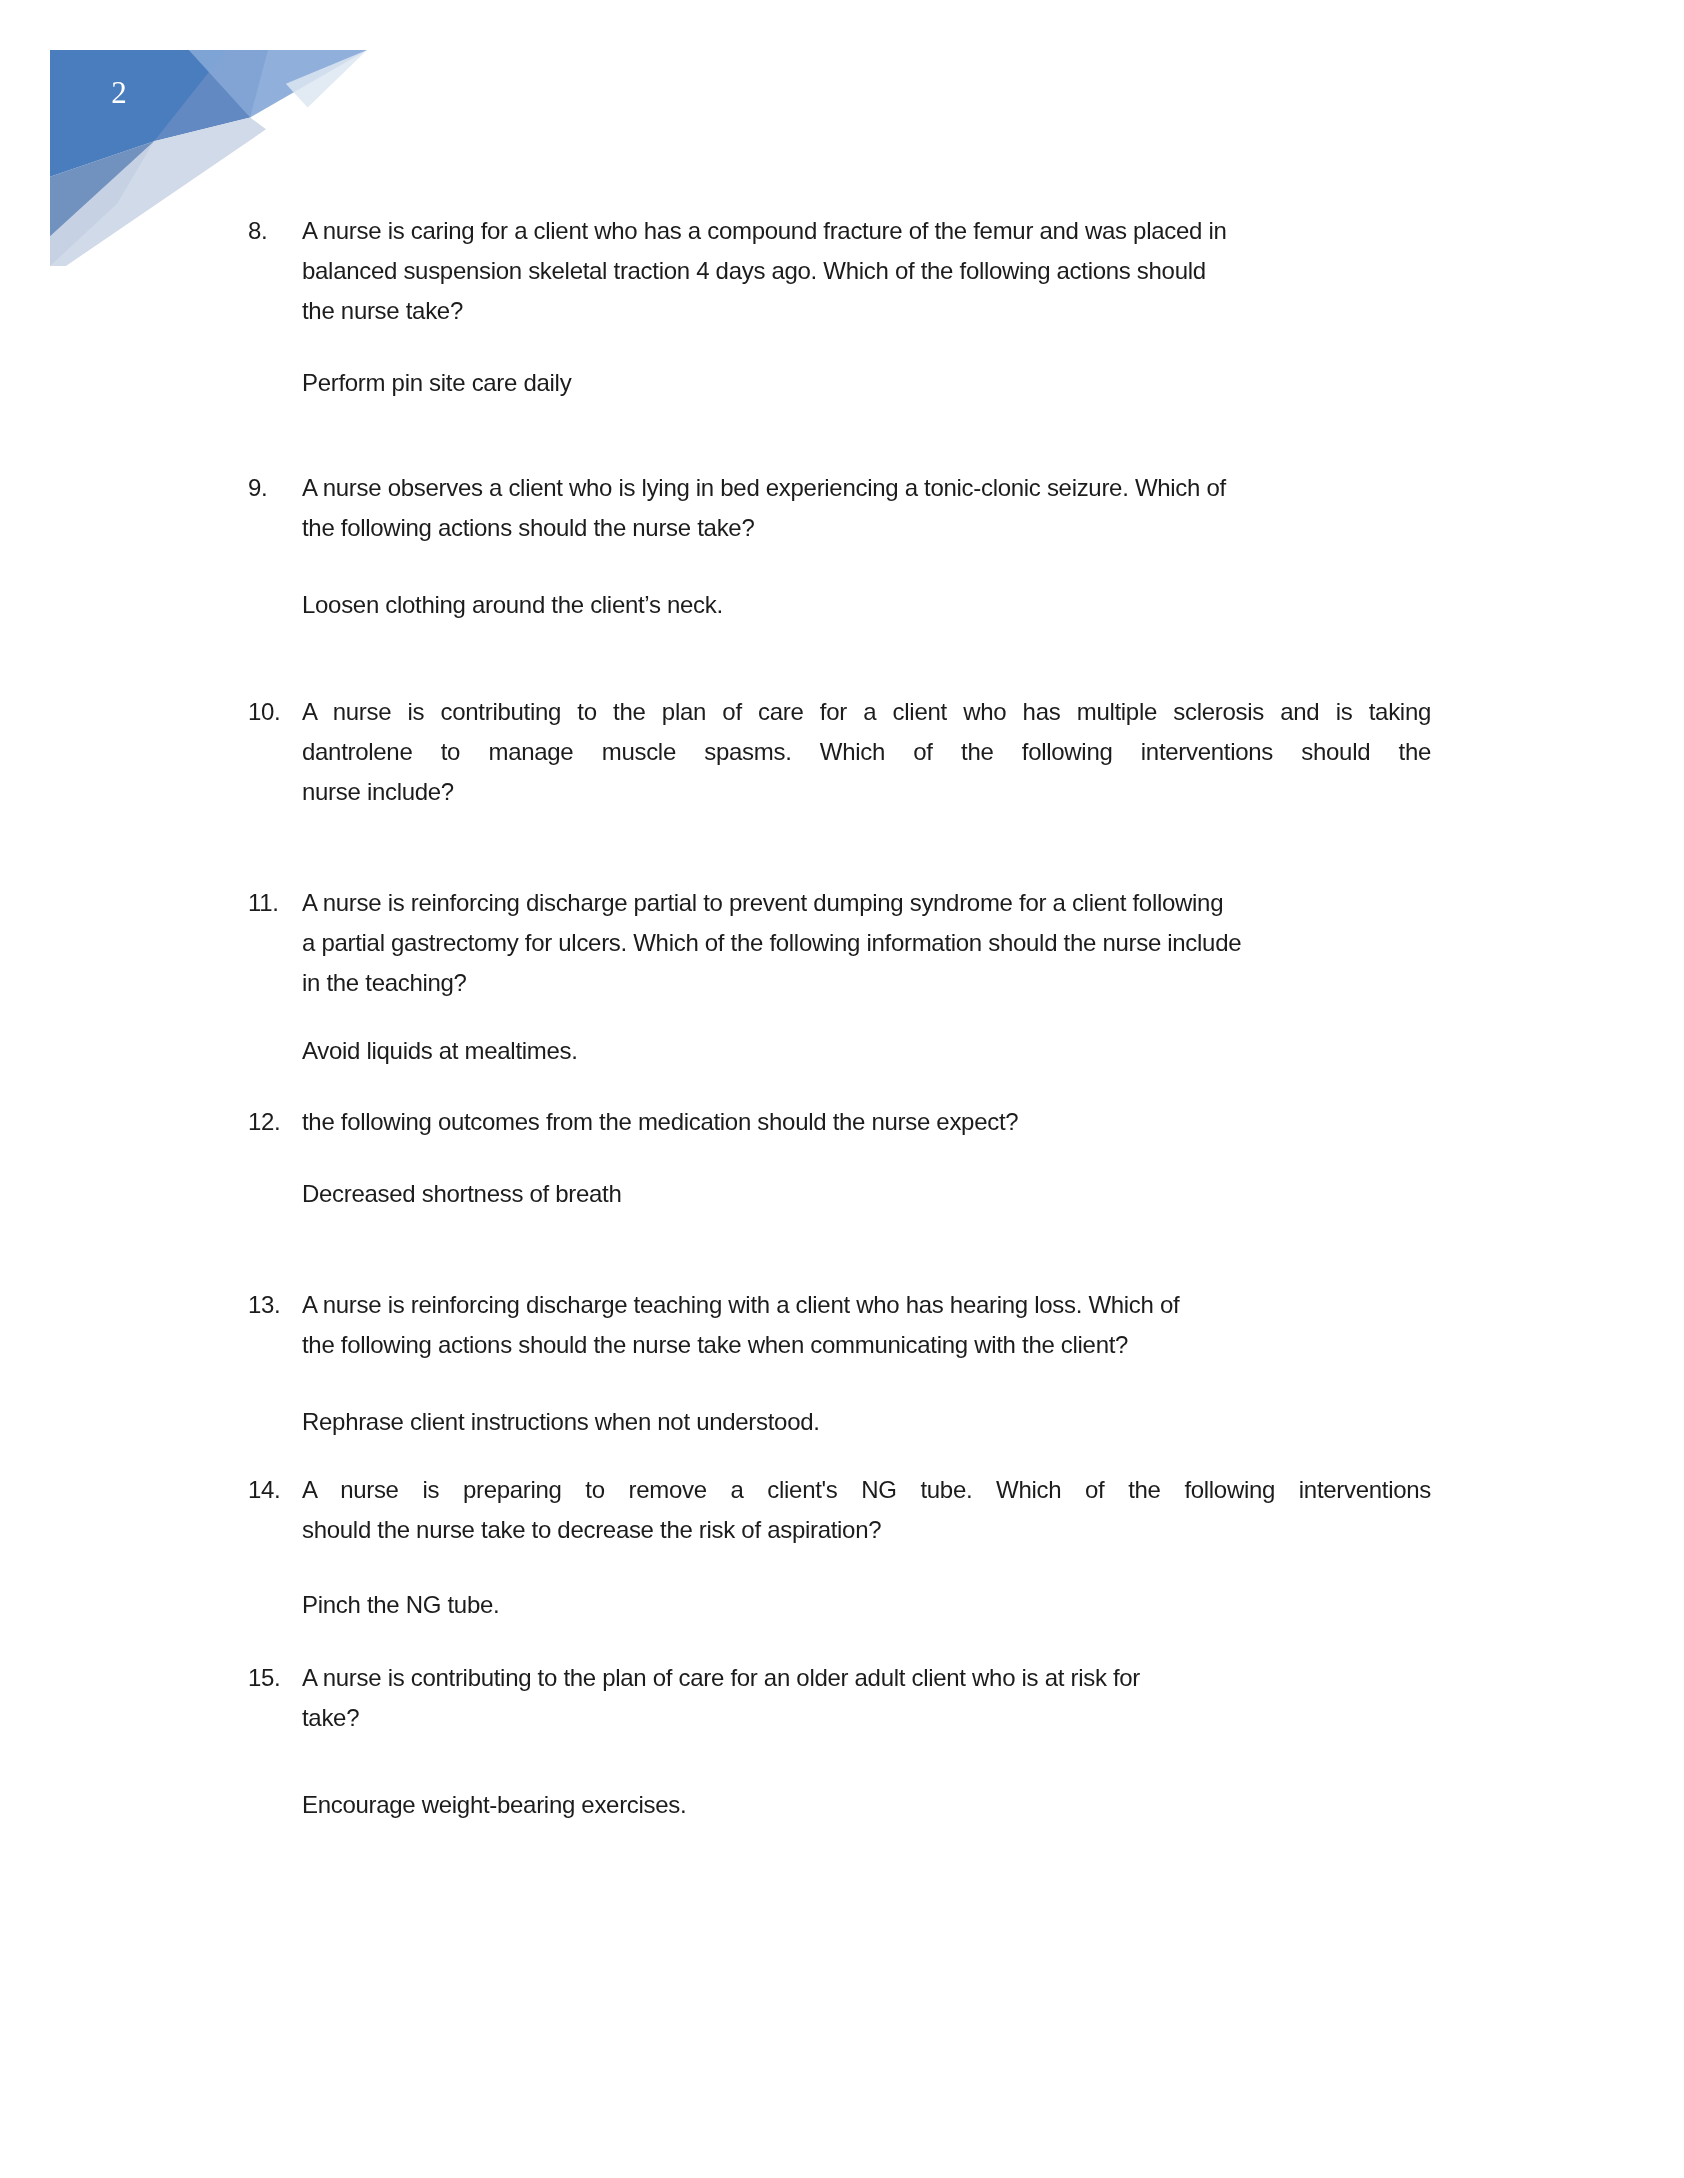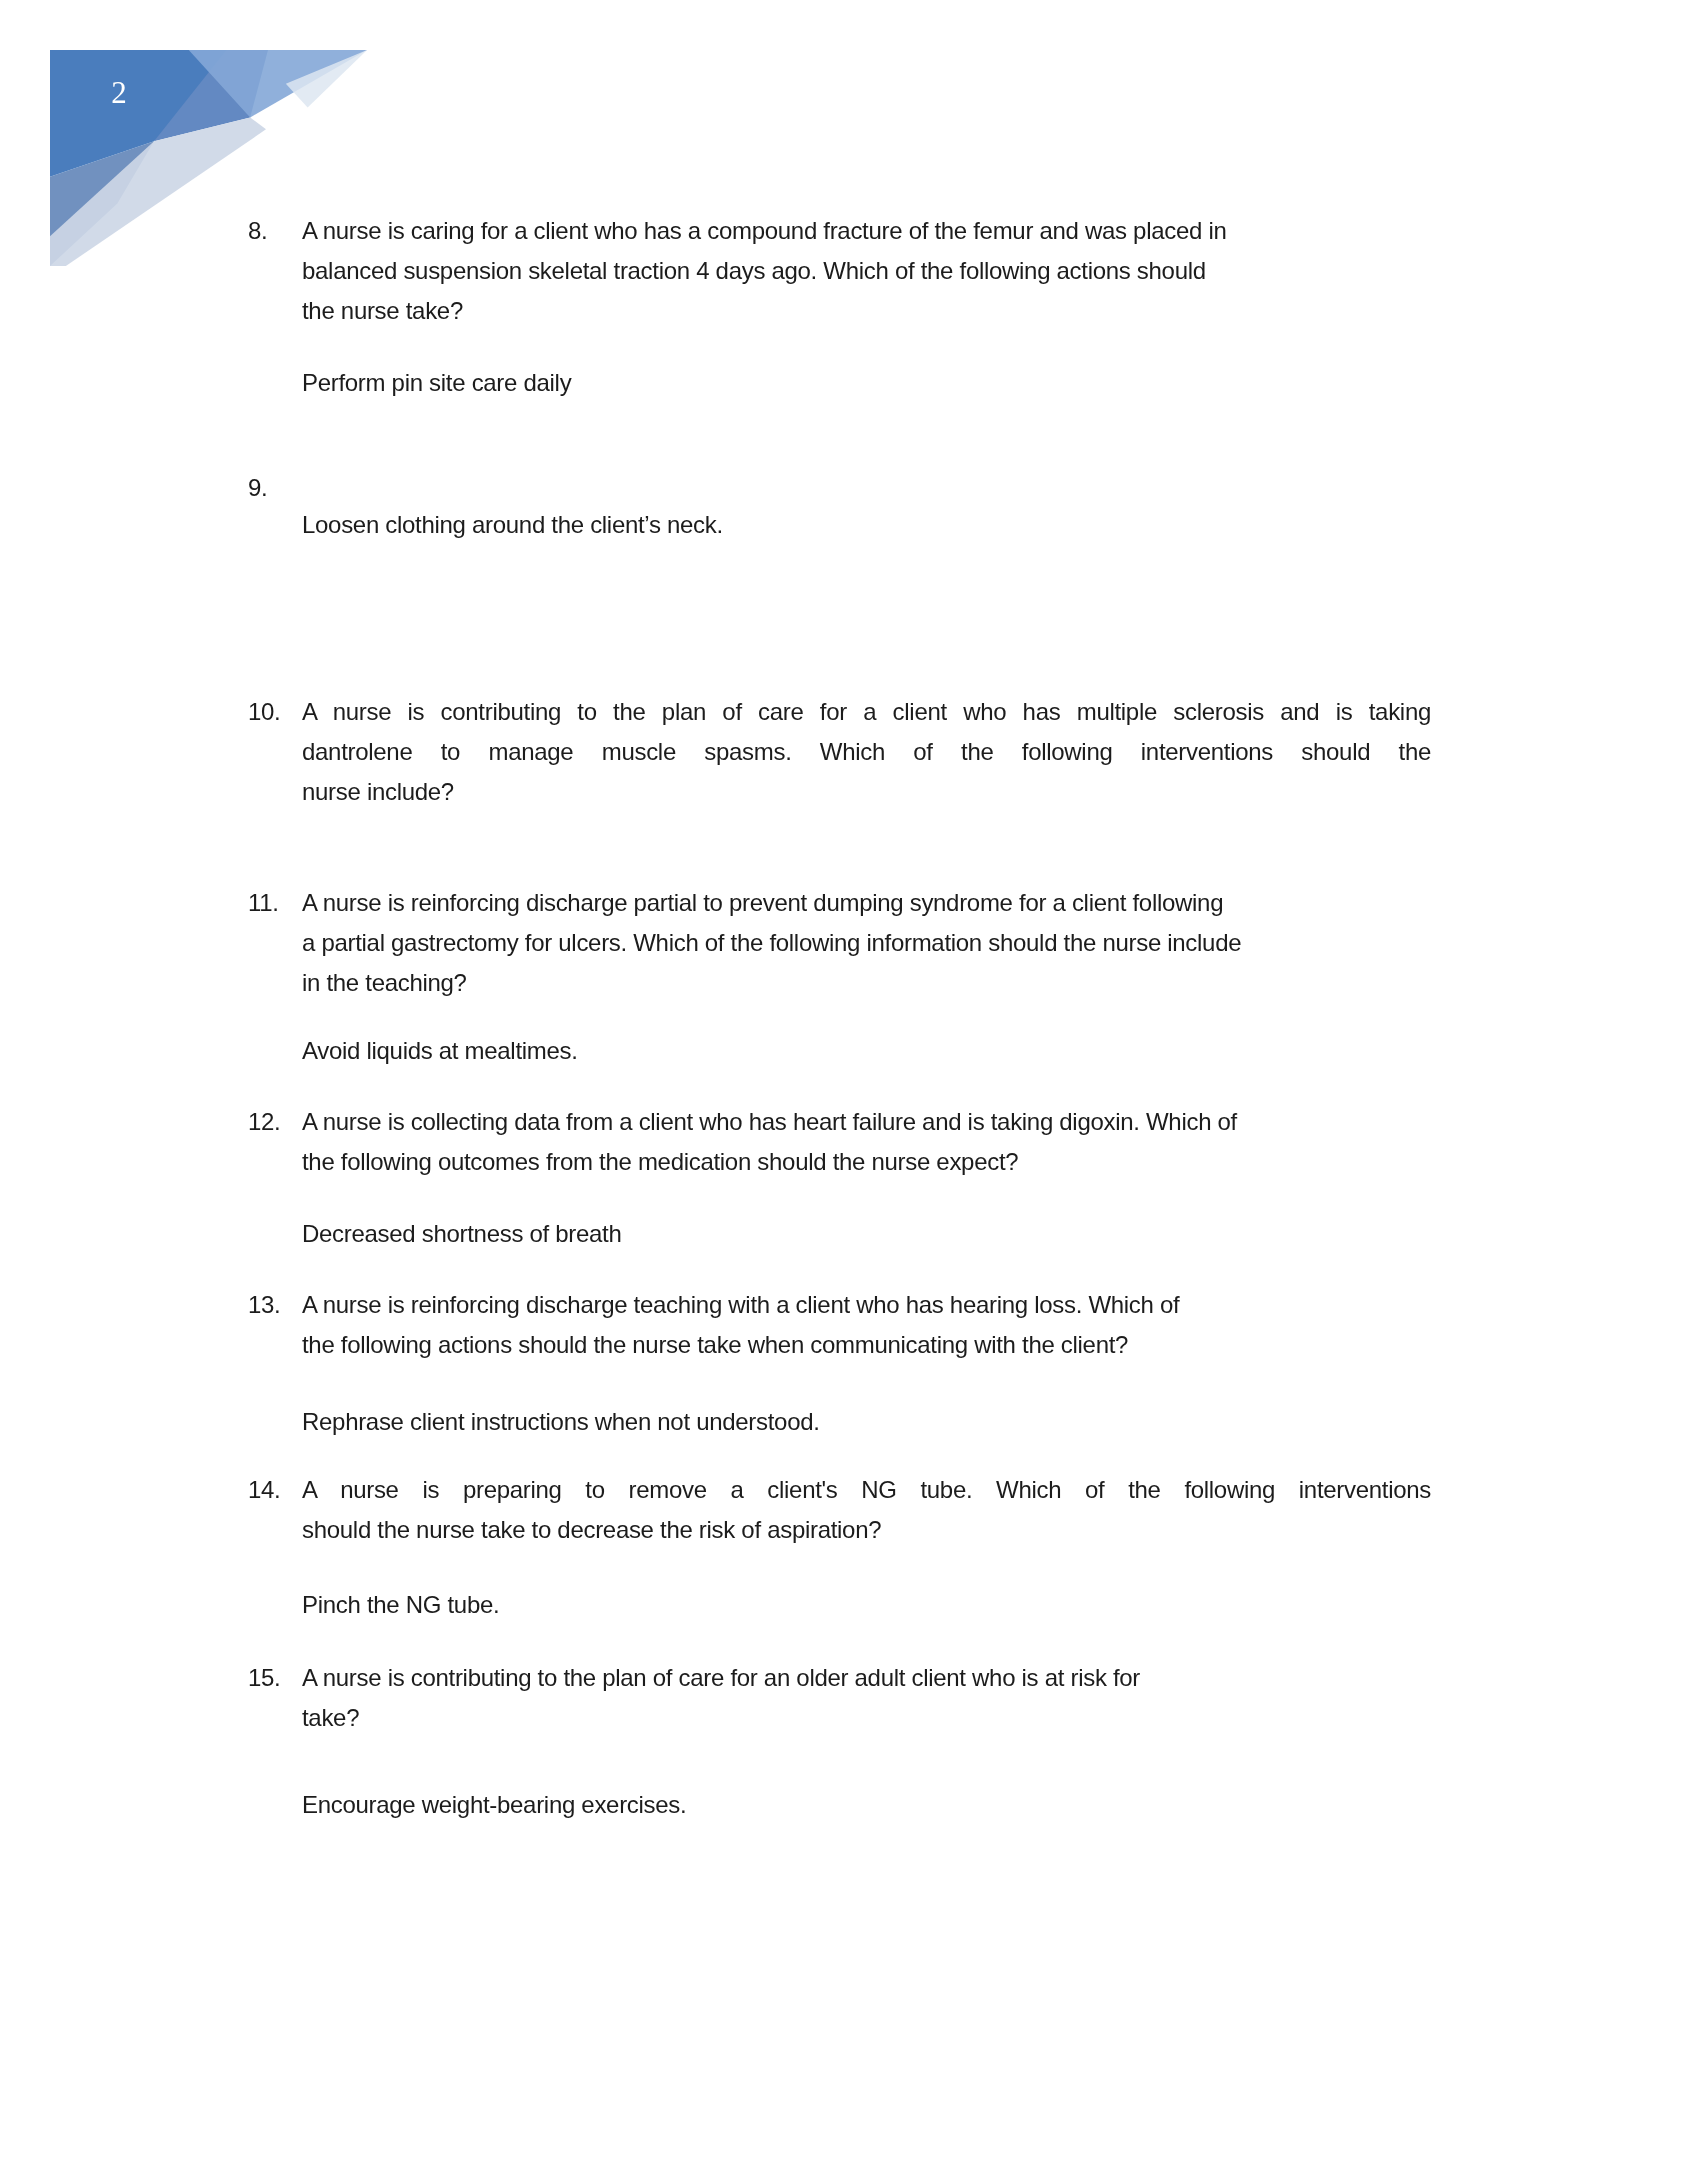--- a/index.html
+++ b/index.html
@@ -45,20 +45,24 @@
         <span class="qnum">8.</span>
         <div class="qlines">
           <div class="qline">A nurse is caring for a client who has a compound fracture of the femur and was placed in</div>
           <div class="qline">balanced suspension skeletal traction 4 days ago. Which of the following actions should</div>
           <div class="qline">the nurse take?</div>
         </div>
         <div class="answer" style="margin-top: 32px;">Perform pin site care daily</div>
       </div>
       <div class="group" style="top: 468px;">
         <span class="qnum">9.</span>
+        <div class="qlines">
+          <div class="qline">A nurse observes a client who is lying in bed experiencing a tonic-clonic seizure. Which of</div>
+          <div class="qline">the following actions should the nurse take?</div>
+        </div>
         <div class="answer" style="margin-top: 37px;">Loosen clothing around the client’s neck.</div>
       </div>
       <div class="group" style="top: 692px;">
         <span class="qnum">10.</span>
         <div class="qlines">
           <div class="qline just">A nurse is contributing to the plan of care for a client who has multiple sclerosis and is taking</div>
           <div class="qline just">dantrolene to manage muscle spasms. Which of the following interventions should the</div>
           <div class="qline">nurse include?</div>
         </div>
       </div>
@@ -67,21 +71,20 @@
         <div class="qlines">
           <div class="qline">A nurse is reinforcing discharge partial to prevent dumping syndrome for a client following</div>
           <div class="qline">a partial gastrectomy for ulcers. Which of the following information should the nurse include</div>
           <div class="qline">in the teaching?</div>
         </div>
         <div class="answer" style="margin-top: 28px;">Avoid liquids at mealtimes.</div>
       </div>
       <div class="group" style="top: 1102px;">
         <span class="qnum">12.</span>
         <div class="qlines">
-          <div class="qline">A nurse is collecting data from a client who has heart failure and is taking digoxin. Which of</div>
           <div class="qline">the following outcomes from the medication should the nurse expect?</div>
         </div>
         <div class="answer" style="margin-top: 32px;">Decreased shortness of breath</div>
       </div>
       <div class="group" style="top: 1285px;">
         <span class="qnum">13.</span>
         <div class="qlines">
           <div class="qline">A nurse is reinforcing discharge teaching with a client who has hearing loss. Which of</div>
           <div class="qline">the following actions should the nurse take when communicating with the client?</div>
         </div>

